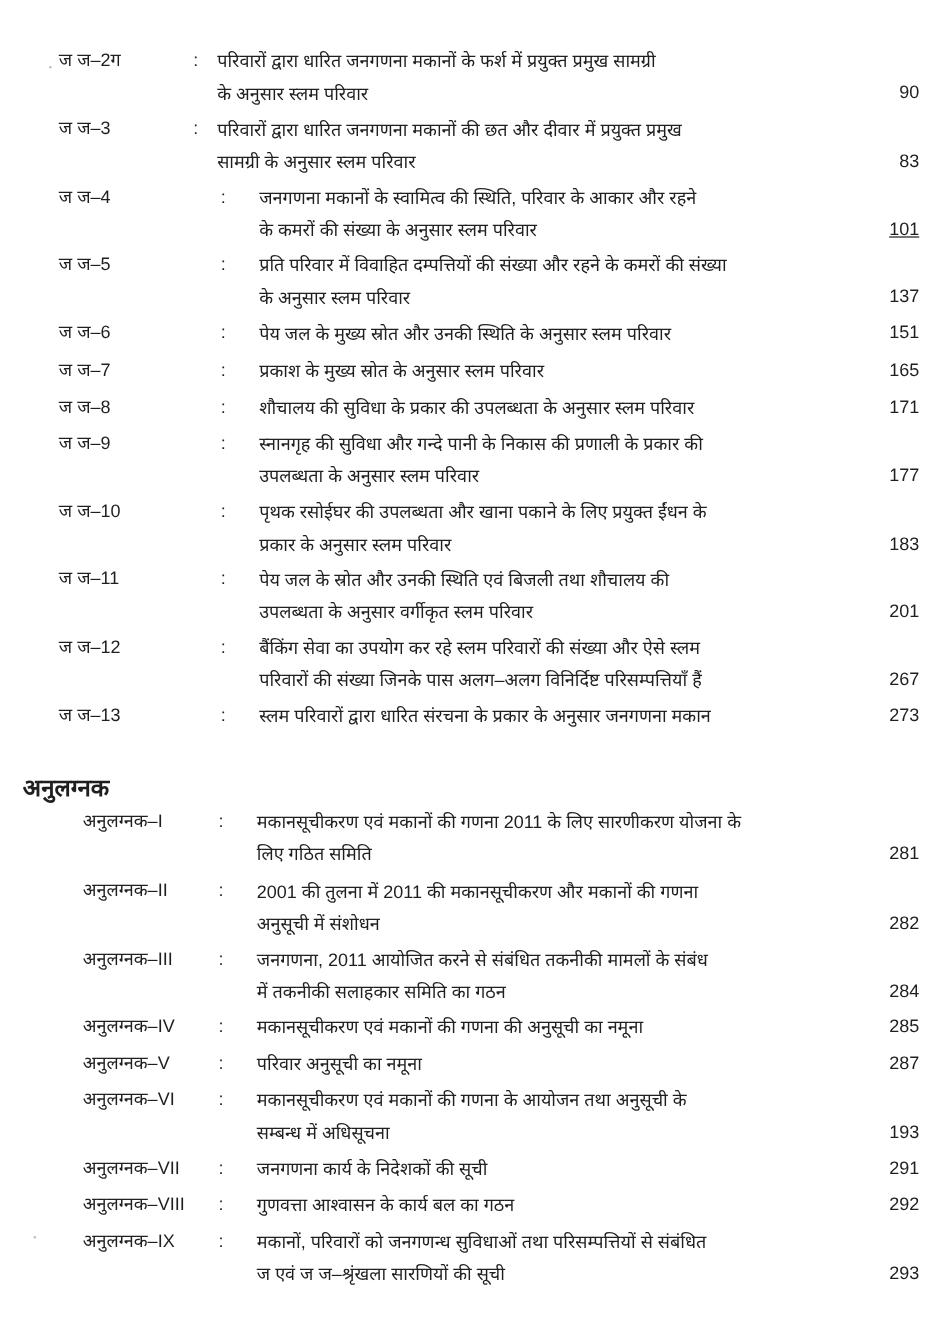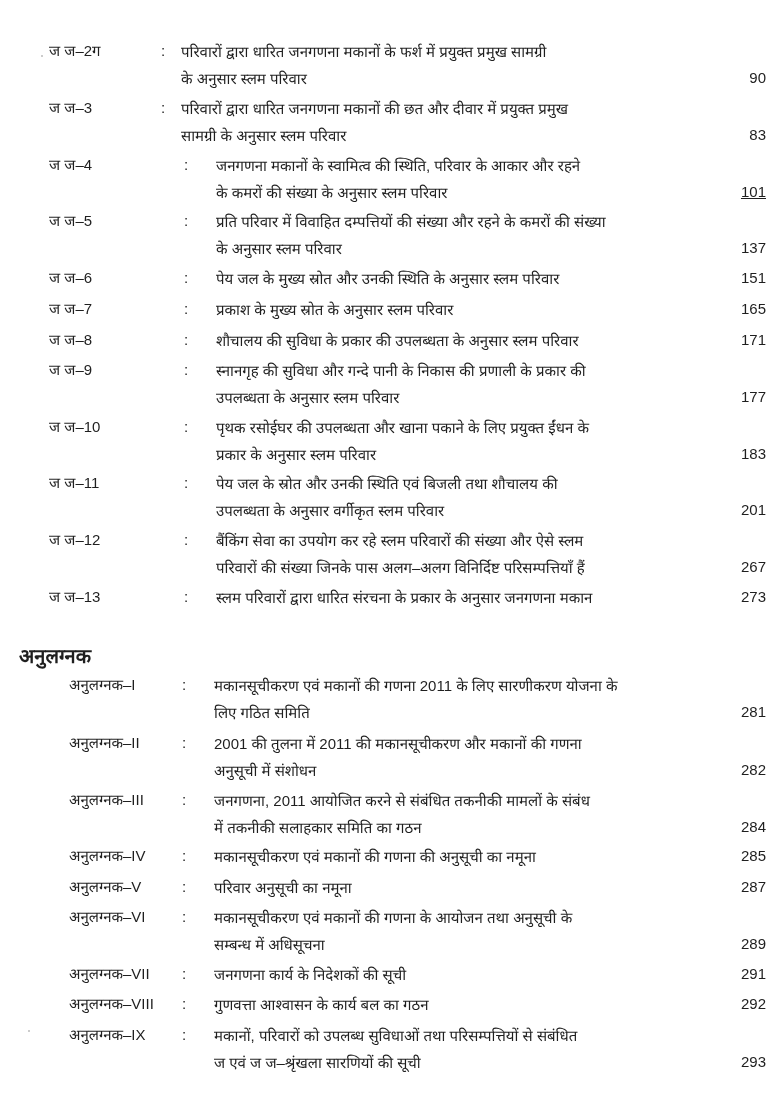--- a/index.html
+++ b/index.html
@@ -243,21 +243,21 @@
     <span class="page-num" style="top:0px;">287</span>
   </div>
 
   <div class="row" style="top:904px;">
     <span class="label" style="left:69px;">अनुलग्नक–VI</span>
     <span class="colon" style="left:182px;">:</span>
     <span class="desc" style="left:214px;">
       <span class="line">मकानसूचीकरण एवं मकानों की गणना के आयोजन तथा अनुसूची के</span>
       <span class="line">सम्बन्ध में अधिसूचना</span>
     </span>
-    <span class="page-num" style="top:27px;">289</span>
+    <span class="page-num" style="top:27px;">193</span>
   </div>
 
   <div class="row" style="top:961px;">
     <span class="label" style="left:69px;">अनुलग्नक–VII</span>
     <span class="colon" style="left:182px;">:</span>
     <span class="desc" style="left:214px;">
       <span class="line">जनगणना कार्य के निदेशकों की सूची</span>
     </span>
     <span class="page-num" style="top:0px;">291</span>
   </div>
@@ -268,18 +268,18 @@
     <span class="desc" style="left:214px;">
       <span class="line">गुणवत्ता आश्वासन के कार्य बल का गठन</span>
     </span>
     <span class="page-num" style="top:0px;">292</span>
   </div>
 
   <div class="row" style="top:1022px;">
     <span class="label" style="left:69px;">अनुलग्नक–IX</span>
     <span class="colon" style="left:182px;">:</span>
     <span class="desc" style="left:214px;">
-      <span class="line">मकानों, परिवारों को उपलब्ध सुविधाओं तथा परिसम्पत्तियों से संबंधित</span>
+      <span class="line">मकानों, परिवारों को जनगणन्ध सुविधाओं तथा परिसम्पत्तियों से संबंधित</span>
       <span class="line">ज एवं ज ज–श्रृंखला सारणियों की सूची</span>
     </span>
     <span class="page-num" style="top:27px;">293</span>
   </div>
 </div>
 
 </body></html>

